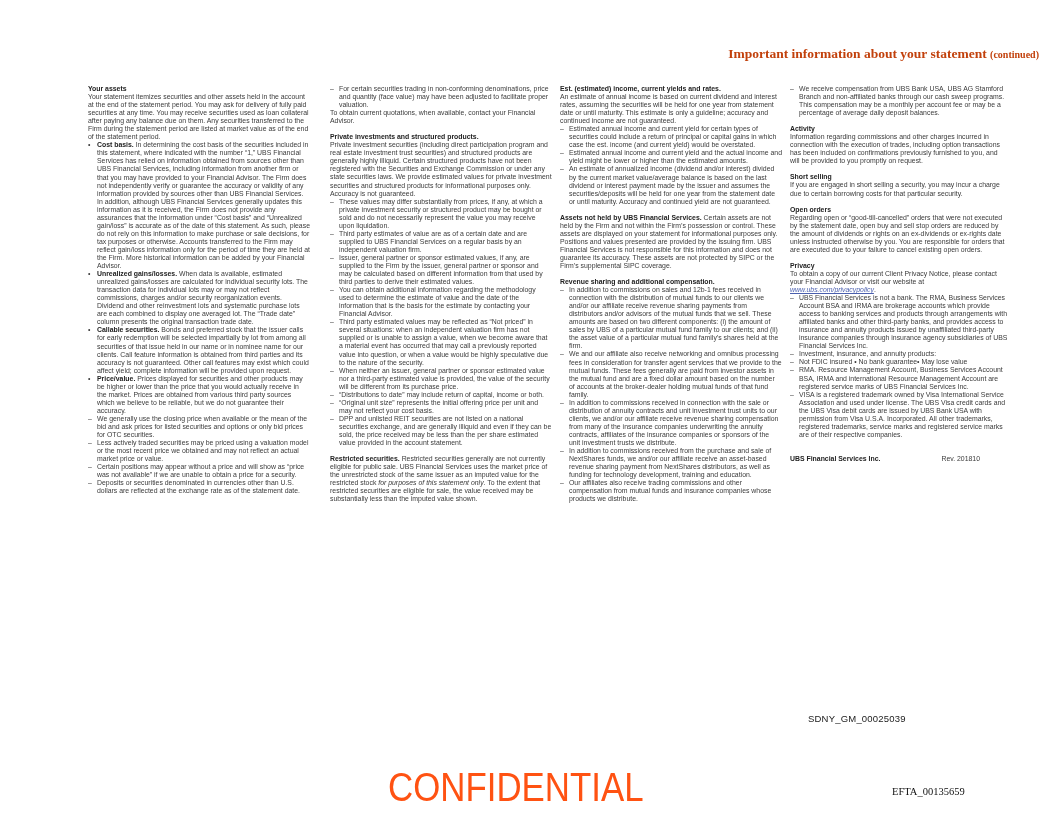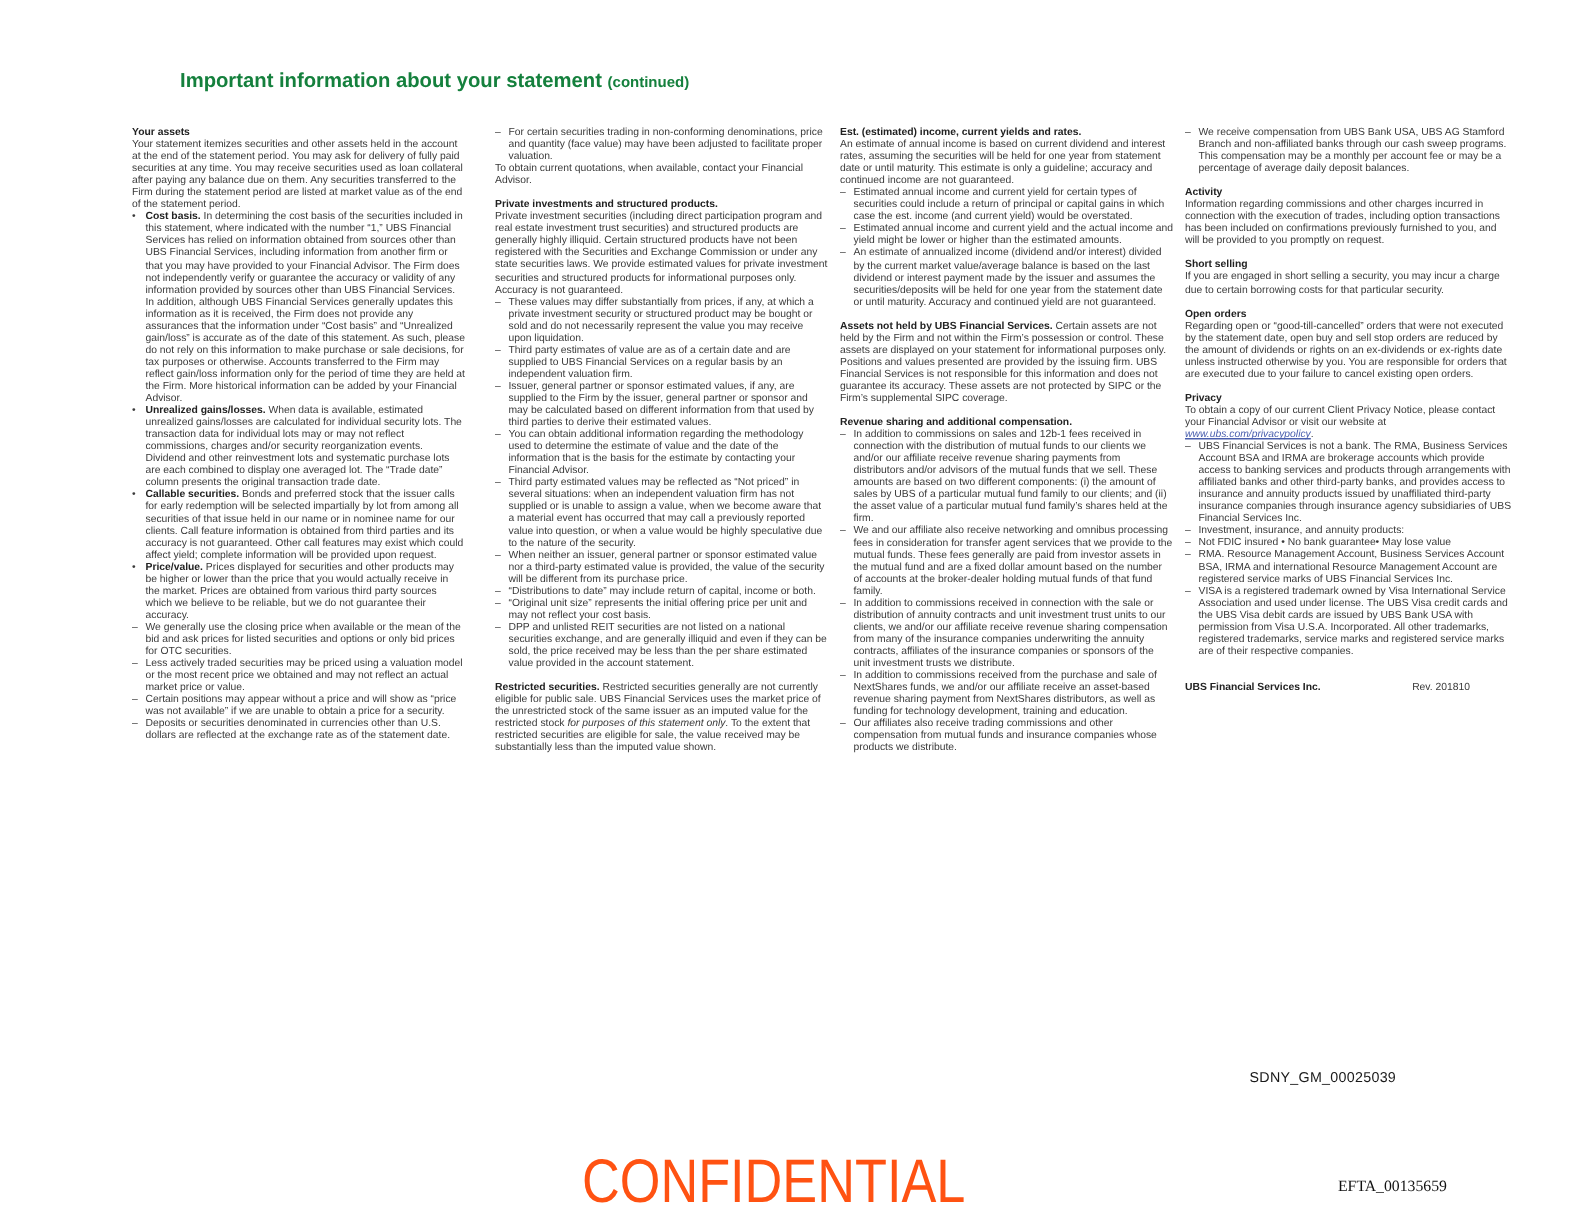--- a/index.html
+++ b/index.html
@@ -1,34 +1,34 @@
 <!DOCTYPE html>
 <html><head>
 <meta charset="utf-8">
 <style>
   html,body{margin:0;padding:0;background:#ffffff;}
   body{width:1056px;height:816px;position:relative;overflow:hidden;
        font-family:"Liberation Sans",sans-serif;color:#333;}
   .page{position:absolute;inset:0;background:#fff;}
   .title{position:absolute;left:88px;top:46px;width:919px;padding-left:32px;
-         text-align:left;font-family:Liberation Sans, sans-serif;font-weight:bold;
-         font-size:13.5px;color:#15803d;}
+         text-align:right;font-family:Liberation Serif, serif;font-weight:bold;
+         font-size:13.5px;color:#c2410c;}
   .title .cont{font-size:10px;font-weight:bold;}
   .col{position:absolute;top:85px;font-size:6.9px;line-height:8.05px;color:#3a3a3a;}
   .col .h{font-weight:bold;color:#222;}
   .col .p{margin:0;}
   .col .li{position:relative;padding-left:9px;}
   .col .li .mk{position:absolute;left:0;top:0;}
   .col strong{color:#222;}
   .col em{font-style:italic;}
   .gap{height:8px;}
   .link{color:var(--linkcolor,#4a5fae);text-decoration:underline;font-style:italic;cursor:pointer;}
   .colfooter{display:flex;justify-content:space-between;padding-right:28px;}
   .colfooter .fl{font-weight:bold;color:#222;}
-  .stamp-sdny{position:absolute;left:833px;top:713px;font-size:9.5px;color:#1a1a1a;
+  .stamp-sdny{position:absolute;left:808px;top:713px;font-size:9.5px;color:#1a1a1a;
               letter-spacing:.2px;}
   .confidential{position:absolute;left:388px;top:764px;font-size:41px;font-weight:400;
                 color:var(--confcolor,#FF5212);transform:scaleX(.85);transform-origin:left top;
                 letter-spacing:0;white-space:nowrap;}
   .stamp-efta{position:absolute;left:892px;top:786px;font-family:"Liberation Serif",serif;
               font-size:10.5px;color:#111;}
 </style>
 </head>
 <body style="--confcolor: #FF5212; --linkcolor: #4a5fae;">
 

